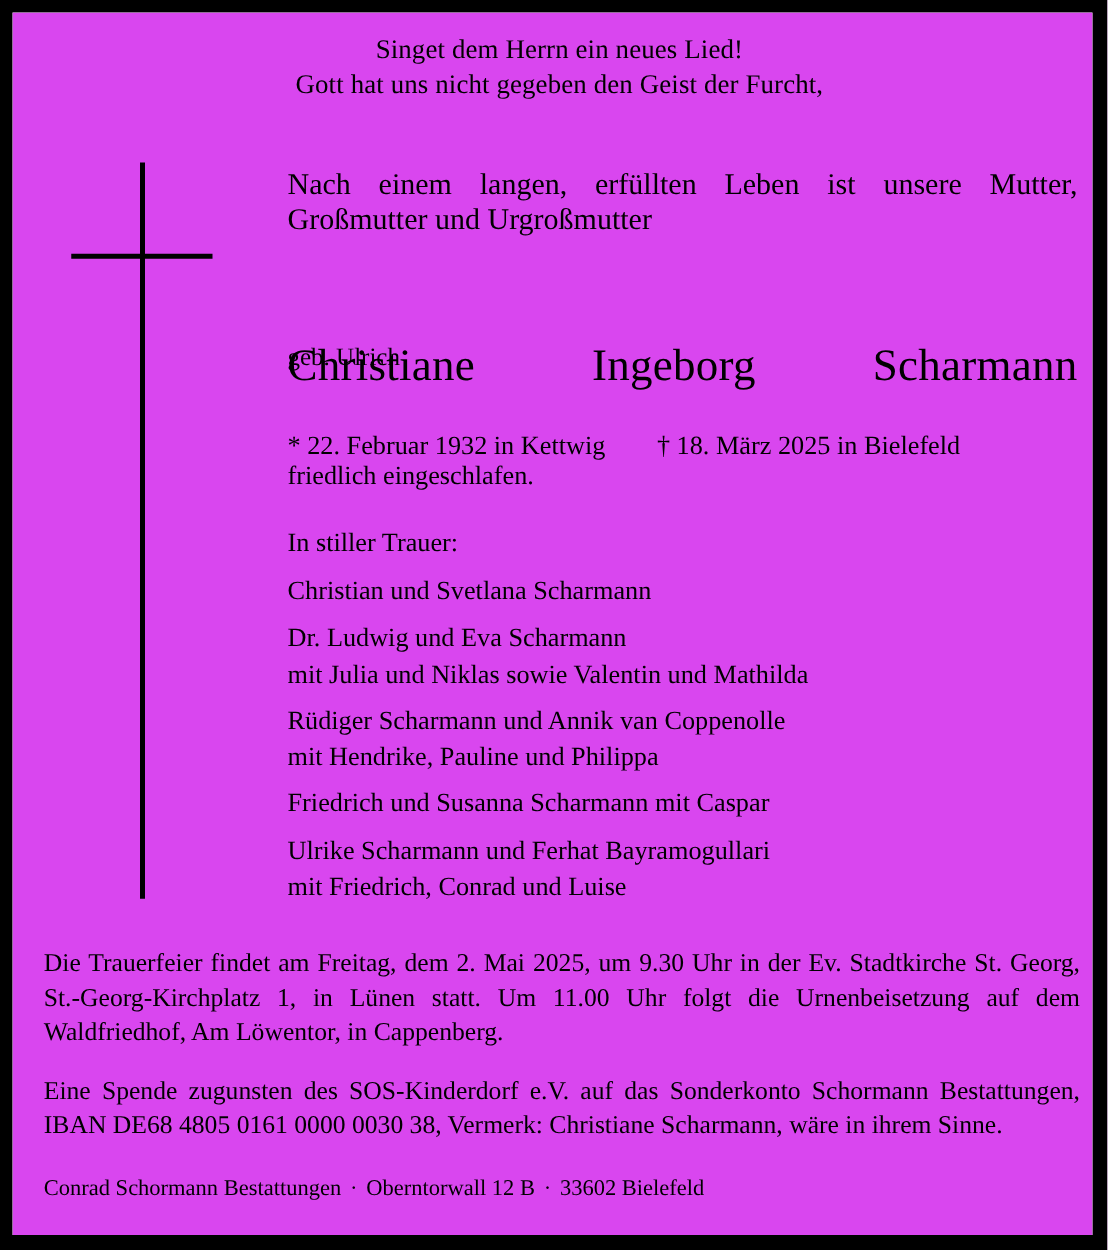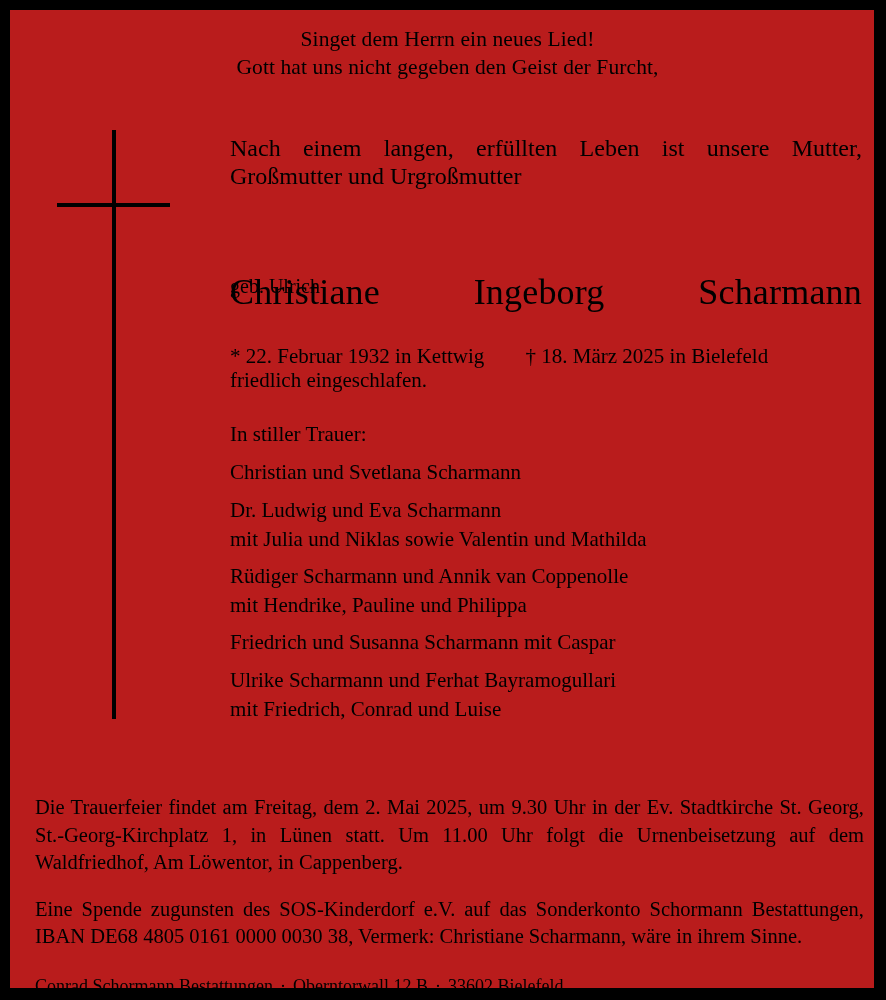--- a/index.html
+++ b/index.html
@@ -20,21 +20,21 @@
     border-top: 10px solid #000000;
     border-left: 10px solid #000000;
     border-right: 12px solid #000000;
     border-bottom: 12px solid #000000;
     overflow: hidden;
   }
   #sheet {
     position: relative;
     width: 100%;
     height: 100%;
-    background: #b91c1c;
+    background: #d946ef;
     text-decoration: underline;
   }
 
   
   .epigraph {
     position: absolute;
     left: 10px;
     top: 16px;
     width: 855px;
     text-align: center;
@@ -148,21 +148,20 @@
   .mourner-group { margin-bottom: 8px; }
   .mourner-group .primary { display: block; line-height: 30px; }
   .mourner-group .children { display: block; line-height: 28px; }
 
   
   .bottom {
     position: absolute;
     left: 25px;
     top: 748px;
     width: 829px;
-    margin-top: 36px;
   }
   .para {
     font-size: 20.5px;
     line-height: 27.5px;
     text-align: justify;
     text-align-last: left;
     margin: 0 0 19px 0;
   }
   .footer-line {
     font-size: 18px;

